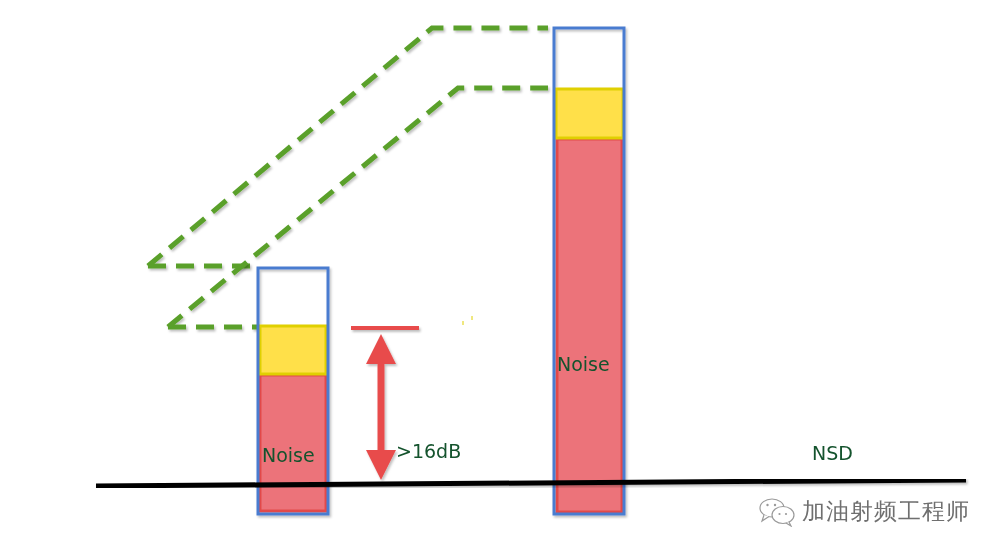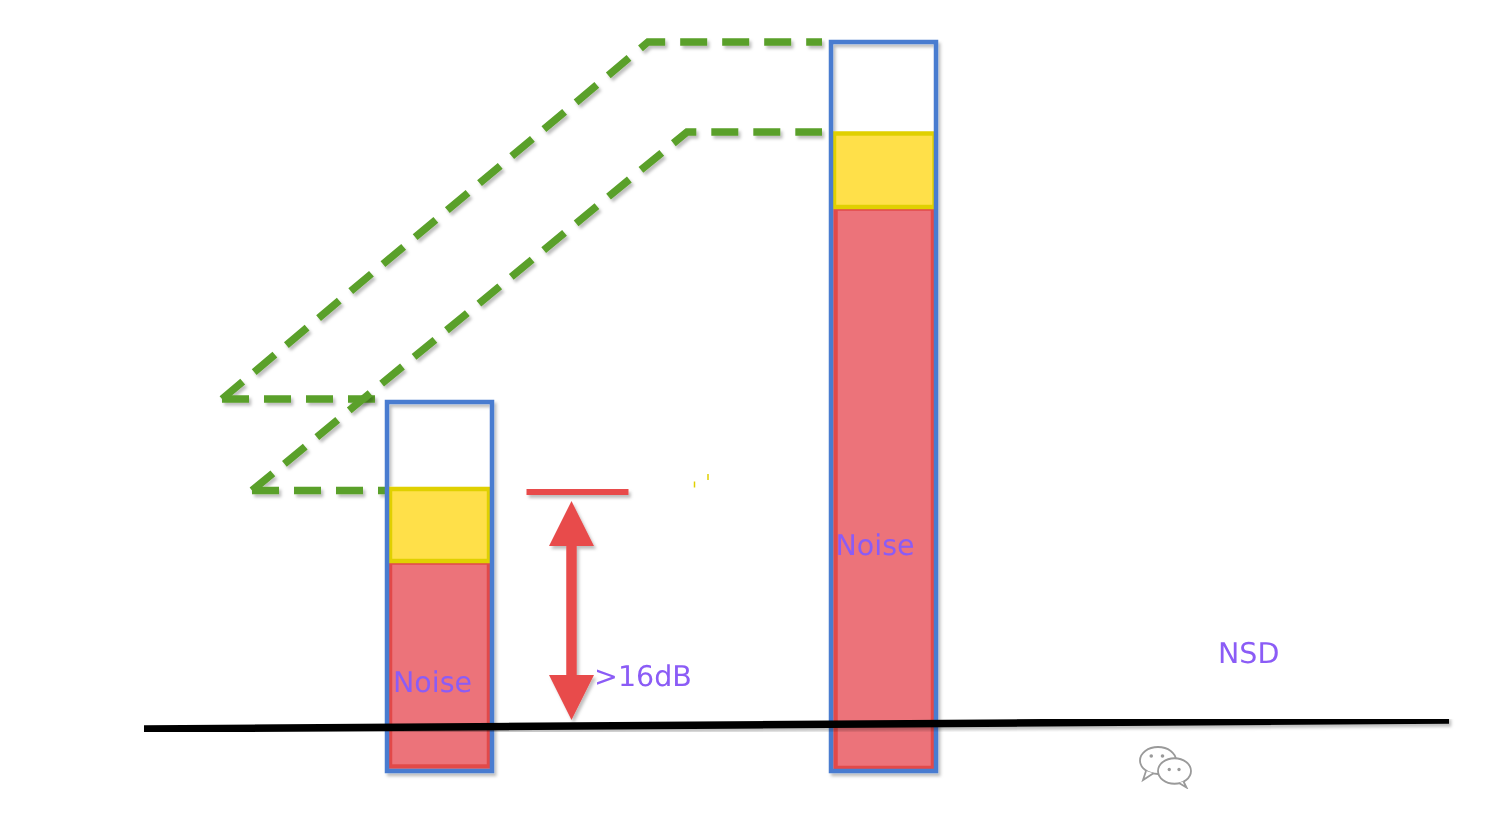--- a/index.html
+++ b/index.html
@@ -1,22 +1,22 @@
 <!DOCTYPE html>
 <html><head>
   <meta charset="utf-8">
   <style>
     html, body { margin: 0; padding: 0; background: #ffffff; }
     body { width: 1004px; height: 556px; position: relative; overflow: hidden; font-family: "DejaVu Sans", "Liberation Sans", sans-serif; }
     #canvas { position: absolute; left: 0; top: 0; width: 1004px; height: 556px; }
-    .lbl { position: absolute; color: #8b5cf6; font-family: "DejaVu Sans", sans-serif; white-space: nowrap; }
+    .lbl { position: absolute; color: #14532d; font-family: "DejaVu Sans", sans-serif; white-space: nowrap; }
     .noise-small { left: 262px; top: 444px; font-size: 19px; }
     .noise-large { left: 557px; top: 353px; font-size: 19px; }
     .margin-lbl { left: 396px; top: 428px; font-size: 19px; margin-top: 12px; }
-    .nsd-lbl { left: 812px; top: 425px; font-size: 19px; }
+    .nsd-lbl { left: 812px; top: 442px; font-size: 19px; }
     .watermark { position: absolute; left: 758px; top: 496px; display: flex; align-items: center; gap: 6px; color: #8a8a8a; }
     .watermark .wm-text { font-size: 23px; letter-spacing: 1px; color: #6f6f6f; font-family: "DejaVu Sans", sans-serif; }
   </style>
 </head>
 <body>
 
 <svg id="canvas" width="1004" height="556" viewBox="0 0 1004 556" xmlns="http://www.w3.org/2000/svg">
   <defs>
     <filter id="sh" x="-10%" y="-10%" width="130%" height="140%">
       <feDropShadow dx="1.5" dy="2" stdDeviation="1.2" flood-color="#000" flood-opacity="0.25"></feDropShadow>
@@ -73,13 +73,14 @@
       <ellipse cx="25" cy="18" rx="11" ry="8.5"></ellipse>
       <path d="M31 25 L33 29 L28 26"></path>
     </g>
     <g fill="#9a9a9a">
       <circle cx="9.5" cy="8" r="1.2"></circle>
         <circle cx="17" cy="8" r="1.2"></circle>
       <circle cx="21.5" cy="17" r="1.1"></circle>
         <circle cx="28" cy="17" r="1.1"></circle>
     </g>
   </svg>
+  <span class="wm-text">加油射频工程师</span>
 </div>
 
 </body></html>

